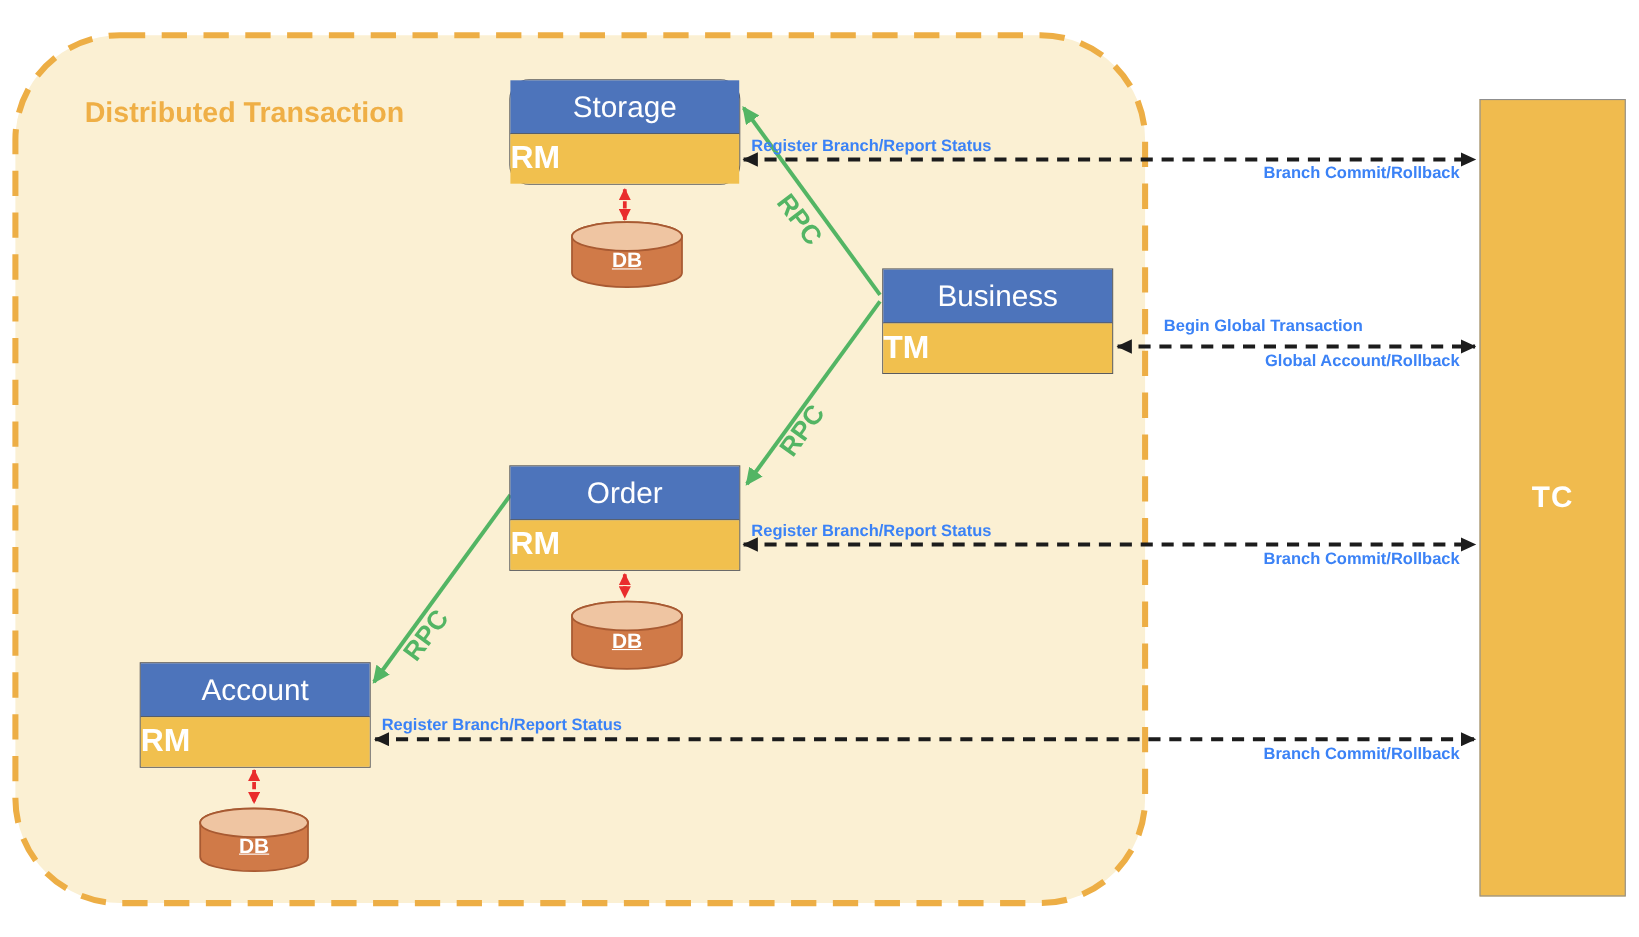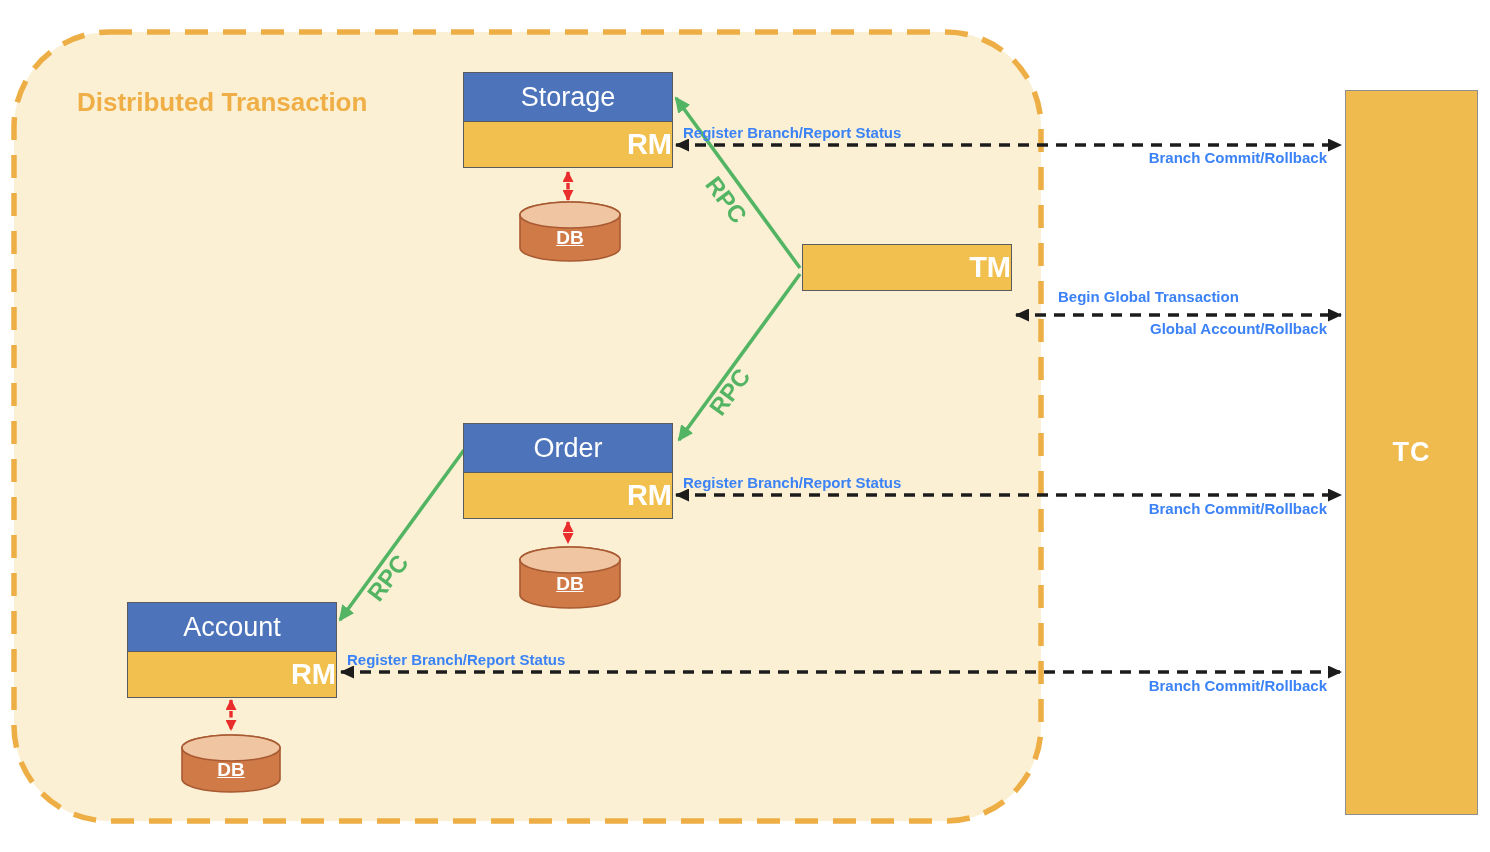--- a/index.html
+++ b/index.html
@@ -15,21 +15,21 @@
   .service{
     position:absolute;width:210px;z-index:2;
     border:1px solid #5a5b5e;box-sizing:border-box;
   }
   .service-header{
     height:48px;line-height:48px;background:#4D74BB;color:#ffffff;
     text-align:center;font-size:27px;border-bottom:1px solid #5a5b5e;
   }
   .service-role{
     height:45px;line-height:45px;background:#F1C04E;color:#ffffff;
-    text-align:right;font-size:29px;font-weight:bold;
+    text-align:left;font-size:29px;font-weight:bold;
   }
   .tc-box{
     position:absolute;left:1345px;top:70px;width:133px;height:725px;z-index:2;
     background:#F0BB4E;border:1px solid #8f8f8f;box-sizing:border-box;
     display:flex;align-items:center;justify-content:center;
     color:#ffffff;font-size:27px;font-weight:bold;letter-spacing:1px;margin-top:20px;
   }
   .db-label{
     position:absolute;z-index:2;color:#ffffff;font-size:19px;font-weight:bold;
     transform:translate(-50%,-50%);white-space:nowrap;text-decoration:underline;
@@ -100,26 +100,27 @@
       </g>
       <g>
         <path d="M182,748 L182,779 A49,13 0 0 0 280,779 L280,748 A49,13 0 0 0 182,748 Z" fill="#D07A48"></path>
         <ellipse cx="231" cy="748" rx="49" ry="13" fill="#EFC5A2"></ellipse>
       </g>
     </g>
   </svg>
 
   <div class="dt-title">Distributed Transaction</div>
 
-  <div class="service" style="left:463px;top:72px;">
+  <div class="service" style="left:463px;top:72px;border-radius:18px;">
     <div class="service-header">Storage</div>
     <div class="service-role">RM</div>
   </div>
 
   <div class="service" style="left:802px;top:244px;">
+    <div class="service-header">Business</div>
     <div class="service-role">TM</div>
   </div>
 
   <div class="service" style="left:463px;top:423px;">
     <div class="service-header">Order</div>
     <div class="service-role">RM</div>
   </div>
 
   <div class="service" style="left:127px;top:602px;">
     <div class="service-header">Account</div>

